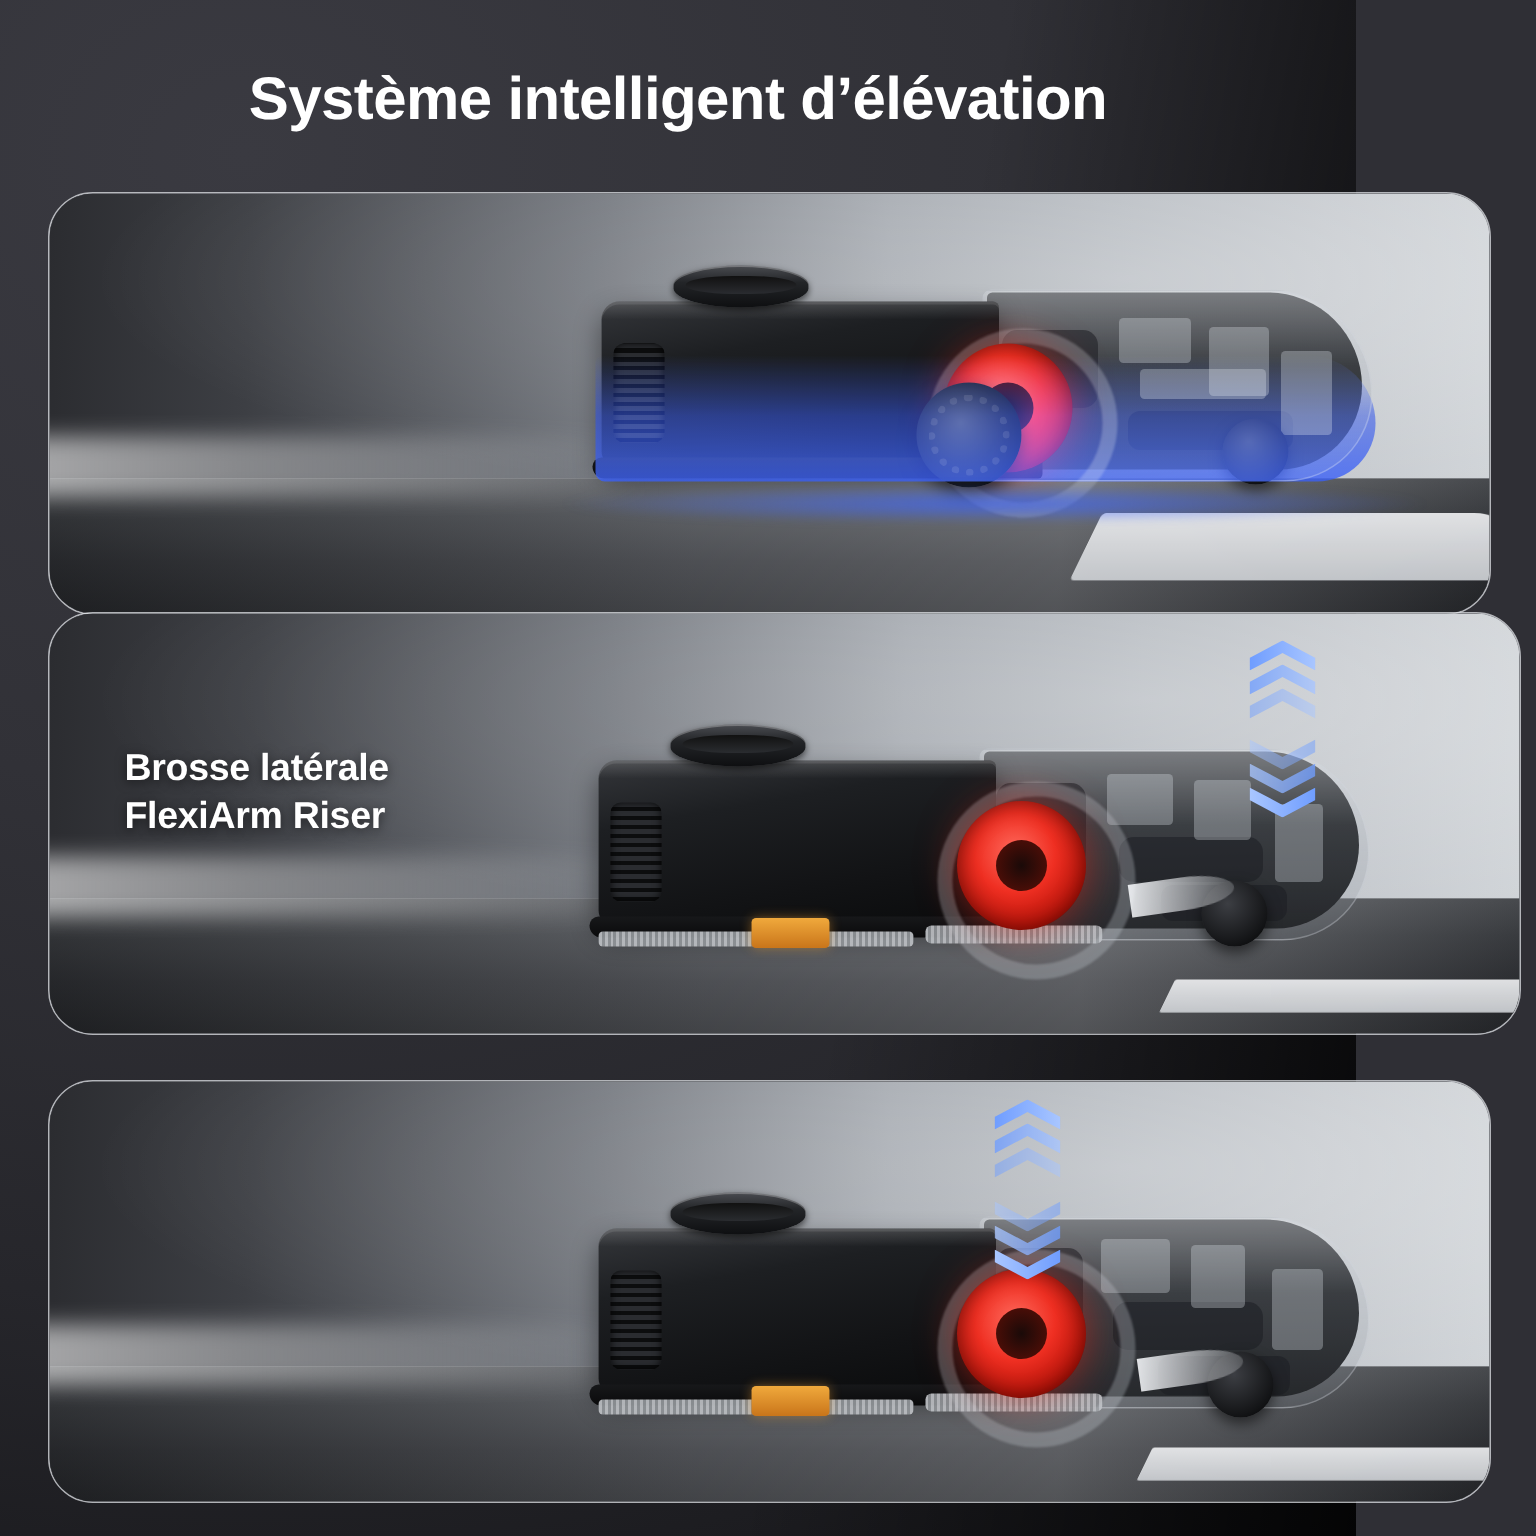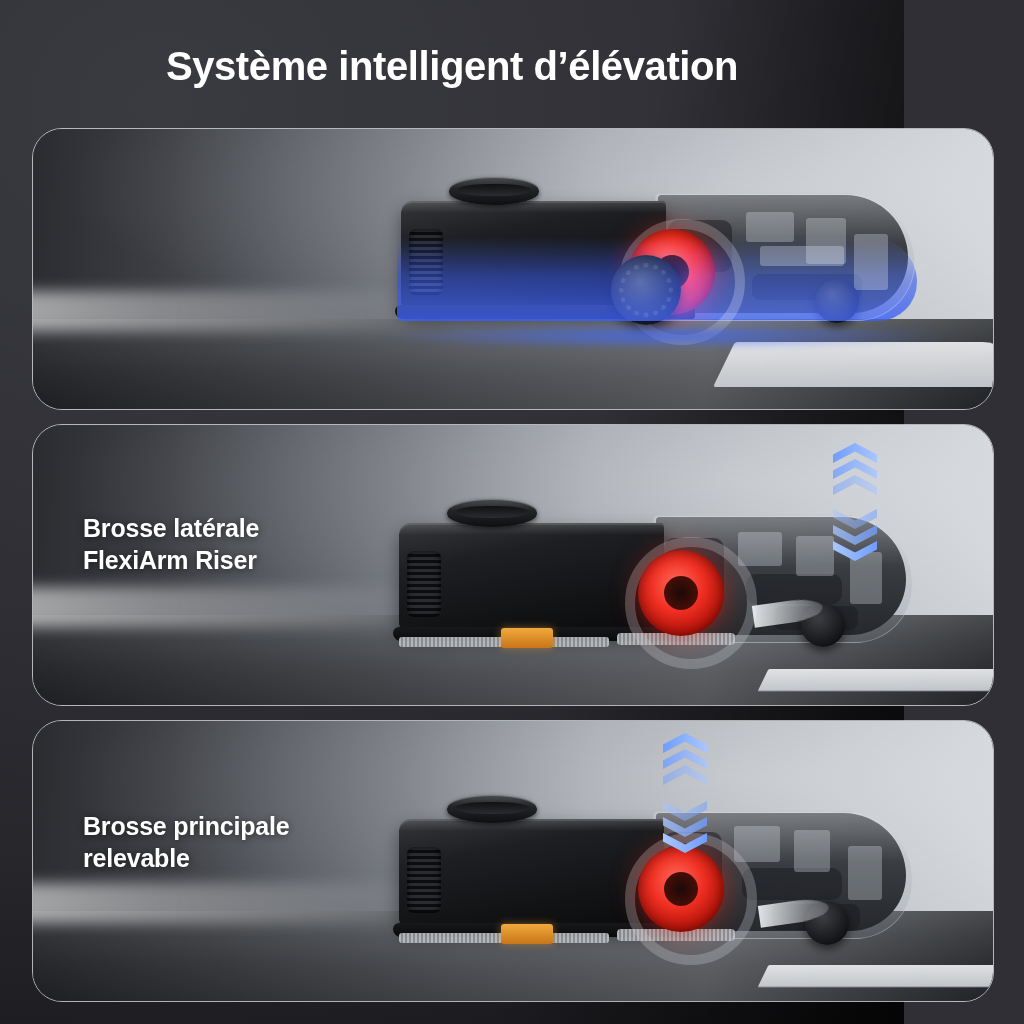--- a/index.html
+++ b/index.html
@@ -26,21 +26,21 @@
   }
 
   
   .panel{
     position:absolute;left:32px;width:960px;
     border-radius:30px;overflow:hidden;
     border:1px solid rgba(226,228,232,.75);
     z-index:3;
   }
   #panel-1{top:128px;height:280px;}
-  #panel-2{top:424px;height:280px;}
+  #panel-2{top:408px;height:280px;padding-left:20px;}
   #panel-3{top:720px;height:280px;}
 
   
   .scene{position:absolute;inset:0;background:#7f8288;overflow:hidden;}
   .wall{
     position:absolute;left:0;right:0;top:0;height:68%;
     background:
       linear-gradient(92deg,#2b2c30 0%,#3d3f44 14%,#6e7279 38%,#9ea3aa 58%,#b3b8be 74%,#c3c7cc 88%,#cfd3d7 100%);
   }
   .wall:after{
@@ -348,17 +348,15 @@
       <div class="chev f1"></div>
       <div class="chev f2"></div>
       <div class="chev f3"></div>
     </div>
     <div class="chev-group" style="left:630px;top:84px;">
       <div class="chev down f3"></div>
       <div class="chev down f2"></div>
       <div class="chev down f1"></div>
     </div>
 
-    <div class="label">Brosse principale
-relevable</div>
   </div>
 
 </div>
 
 </body></html>

